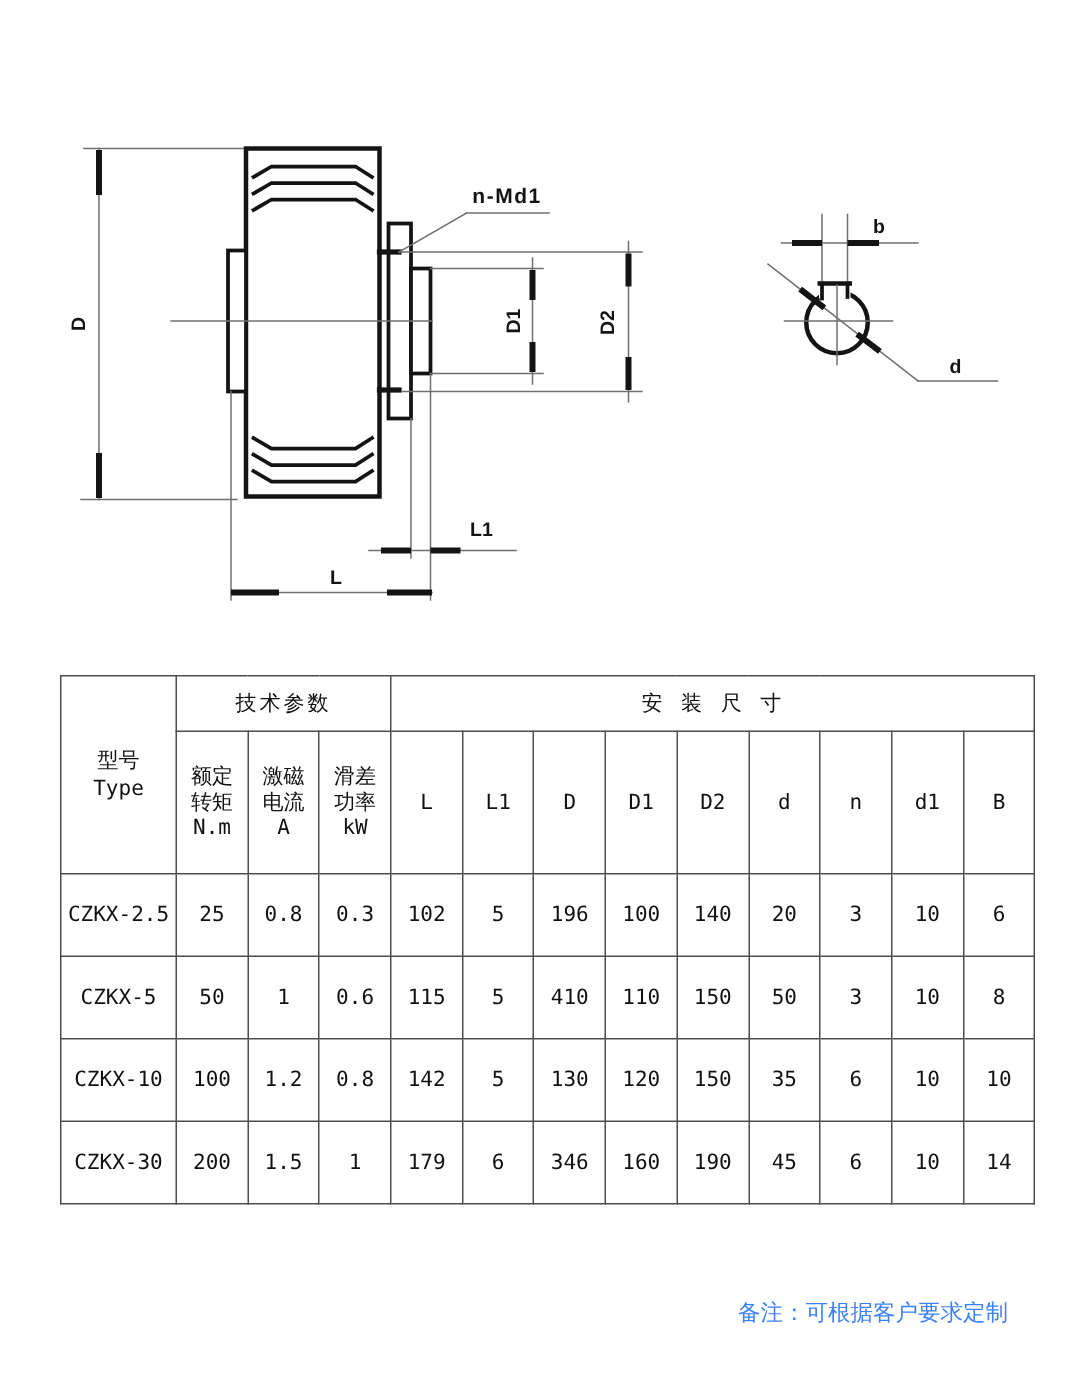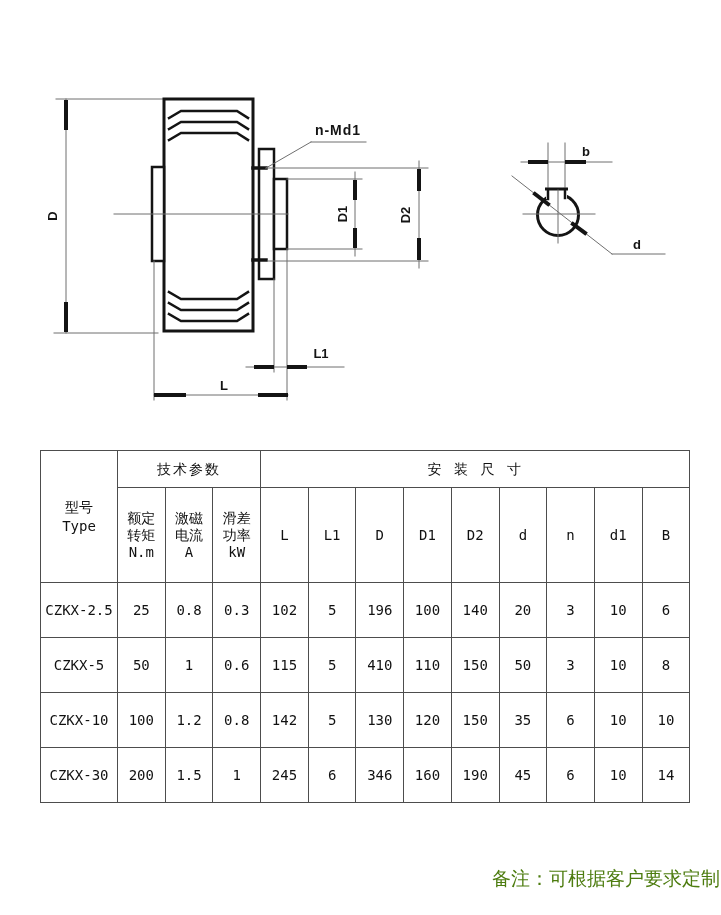--- a/index.html
+++ b/index.html
@@ -26,21 +26,21 @@
   }
   tr.h1{height:37px;}
   tr.h2{height:95px;padding-left:36px;}
   tr.dr{height:55px;}
   .grp{letter-spacing:2px;}
   .hline span{display:block;line-height:17px;}
   .model-cell span{display:block;line-height:19px;}
   
   .note{
     position:absolute;top:866px;left:492px;width:210px;
-    font-size:19px;color:#4d7c0f;white-space:nowrap;
+    font-size:15px;color:#3b82f6;white-space:nowrap;
   }
 </style>
 </head>
 <body>
 
 <svg class="drawing" width="721" height="440" viewBox="0 0 721 440">
 
   <g fill="none" stroke-linecap="square">
 
     <g stroke="#6f6f6f" stroke-width="1">
@@ -257,21 +257,21 @@
     <td>35</td>
     <td>6</td>
     <td>10</td>
     <td>10</td>
   </tr>
   <tr class="dr">
     <td>CZKX-30</td>
     <td>200</td>
     <td>1.5</td>
     <td>1</td>
-    <td>245</td>
+    <td>179</td>
     <td>6</td>
     <td>346</td>
     <td>160</td>
     <td>190</td>
     <td>45</td>
     <td>6</td>
     <td>10</td>
     <td>14</td>
   </tr>
 </tbody>

